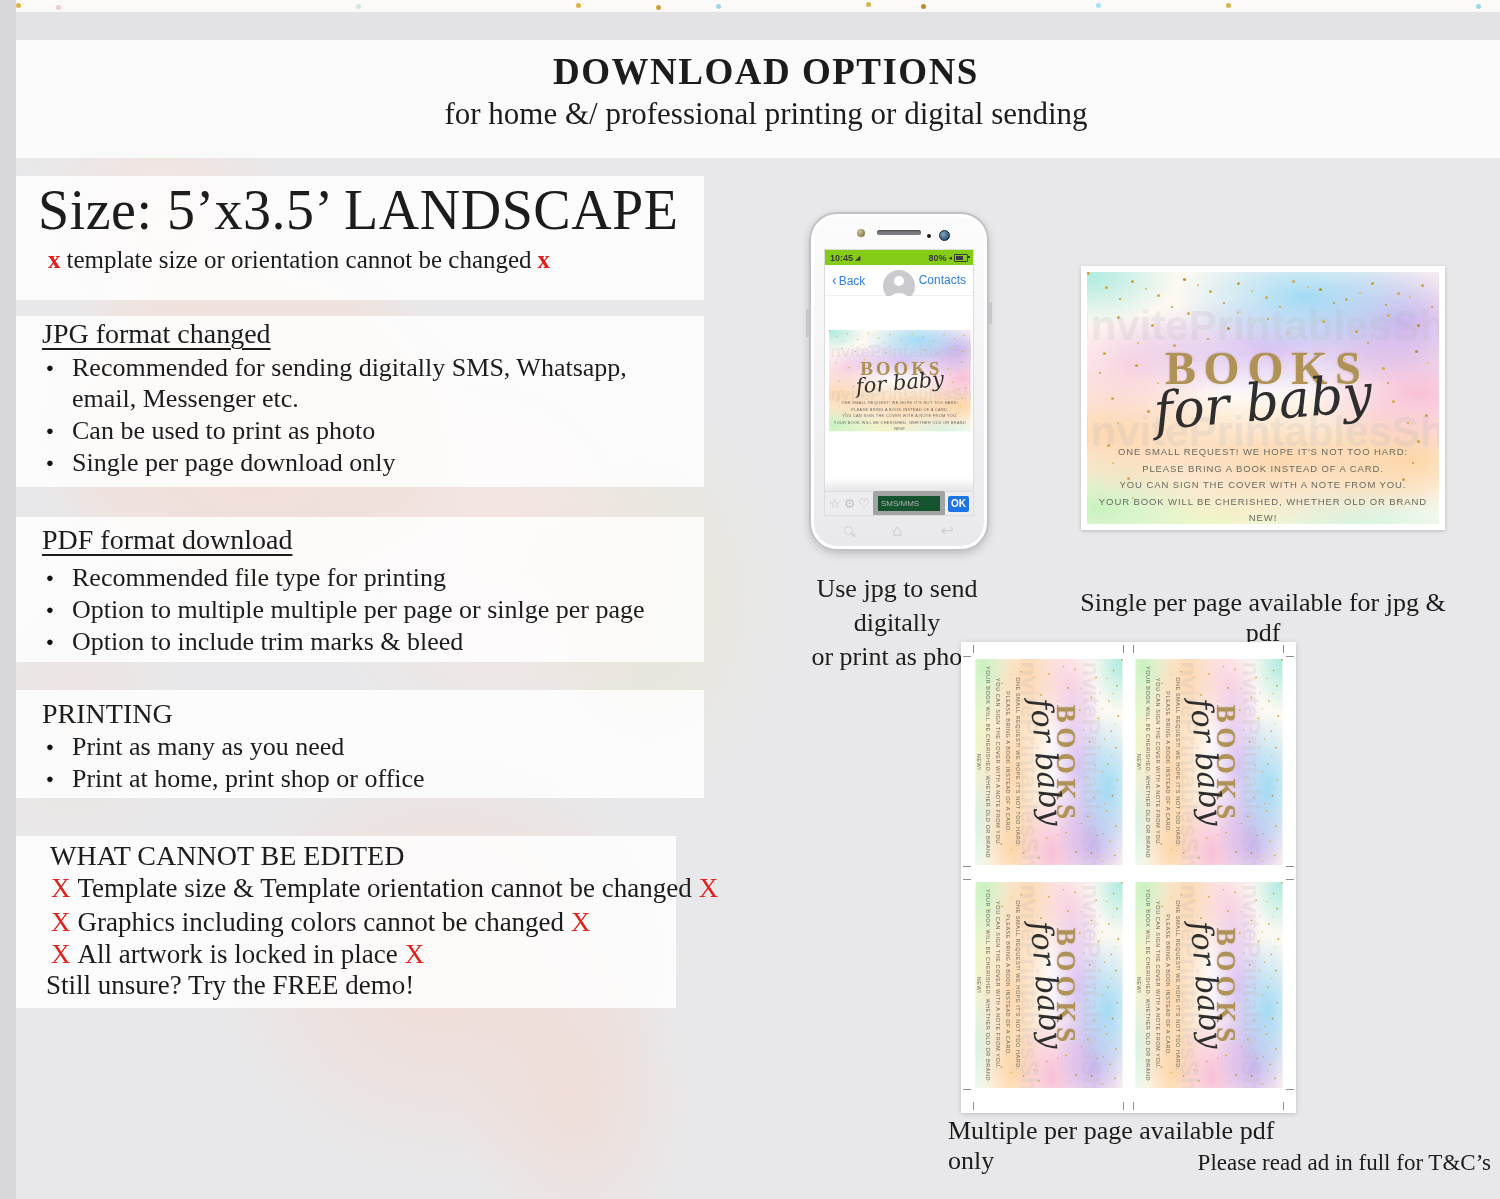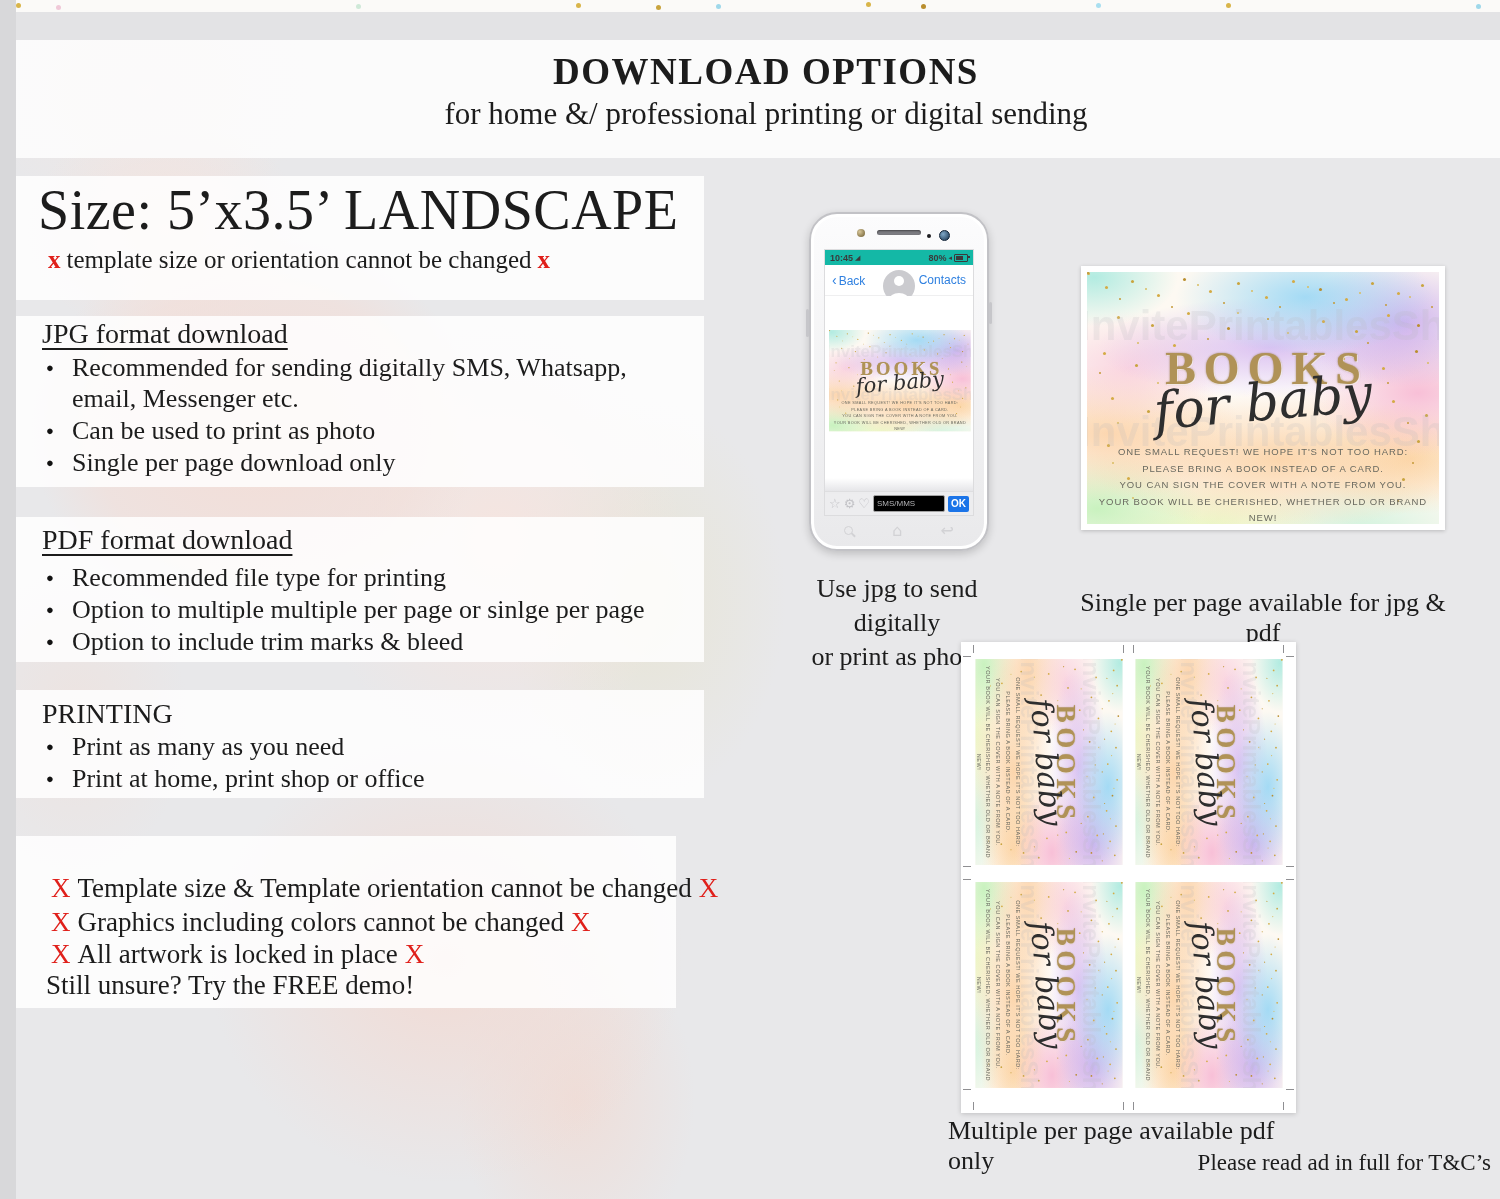--- a/index.html
+++ b/index.html
@@ -65,21 +65,21 @@
   .earpiece{position:absolute;left:50%;margin-left:-22px;top:16px;width:44px;height:5px;border-radius:3px;
     background:#7c7c82;box-shadow:inset 0 1px 2px rgba(0,0,0,.45);}
   .cam-front{position:absolute;left:46px;top:15px;width:8px;height:8px;border-radius:50%;
     background:radial-gradient(circle at 35% 35%,#d8c79a,#6b5a2e);}
   .sensor-dot{position:absolute;left:116px;top:20px;width:4px;height:4px;border-radius:50%;background:#1d1d20;}
   .cam-2{position:absolute;left:128px;top:16px;width:9px;height:9px;border-radius:50%;
     background:radial-gradient(circle at 35% 35%,#7fa8c8,#17324e);border:1px solid #102236;}
   .screen{position:absolute;left:13px;top:35px;width:150px;height:267px;background:#fff;
     border:1px solid #dcdcde;box-sizing:border-box;overflow:hidden;}
   .statusbar{height:15px;display:flex;justify-content:space-between;align-items:center;padding:0 5px;
-    font-family:"Liberation Sans",sans-serif;font-size:9px;font-weight:bold;color:#3a3a3c;background:#14b8a6;}
+    font-family:"Liberation Sans",sans-serif;font-size:9px;font-weight:bold;color:#3a3a3c;background:#84cc16;}
   .sb-l,.sb-r{display:flex;align-items:center;gap:2px;}
   .sig{font-family:"DejaVu Sans",sans-serif;font-size:7px;color:#3a3a3c;}
   .batt{display:inline-block;width:12px;height:6px;border:1px solid #3a3a3c;border-radius:1px;position:relative;}
   .batt::before{content:"";position:absolute;left:1px;top:1px;bottom:1px;width:7px;background:#3a3a3c;}
   .batt::after{content:"";position:absolute;right:-3px;top:1px;width:2px;height:2px;background:#3a3a3c;}
   .navbar{height:30px;display:flex;justify-content:space-between;align-items:center;padding:0 7px;
     font-family:"Liberation Sans",sans-serif;font-size:12px;color:#2f80e0;background:#fff;
     border-bottom:1px solid #efeff0;position:relative;}
   .chev{font-size:14px;margin-right:2px;}
   .avatar{position:absolute;left:50%;top:5px;margin-left:-16px;width:32px;height:32px;border-radius:50%;
@@ -89,21 +89,21 @@
   .avatar::after{content:"";position:absolute;left:50%;bottom:-4px;margin-left:-10px;width:20px;height:13px;
     border-radius:50%;background:#fff;}
   .msgarea{position:relative;height:198px;background:#fff;}
   .msg-fade{position:absolute;left:0;right:0;bottom:0;height:16px;
     background:linear-gradient(rgba(228,228,231,0),rgba(222,222,226,.95));}
   .slot-phone{position:absolute;left:4px;top:34px;width:352px;height:252px;
     transform:scale(0.403);transform-origin:0 0;}
   .toolbar{position:absolute;left:0;right:0;bottom:0;height:24px;display:flex;align-items:center;gap:3px;
     padding:0 4px;background:rgba(236,236,238,.95);border-top:1px solid #dedee0;box-sizing:border-box;}
   .tb-ic{font-family:"DejaVu Sans",sans-serif;font-size:13px;color:#c3c3c7;line-height:24px;}
-  .sms-box{flex:1;height:15px;background:#000000;border:1px solid #a3a3a3;border-radius:2px;
+  .sms-box{flex:1;height:15px;background:#14532d;border:5px solid #a3a3a3;border-radius:2px;
     font-family:"Liberation Sans",sans-serif;font-size:8px;color:#b2b2b5;line-height:15px;padding:0 3px;
     white-space:nowrap;overflow:hidden;}
   .ok-btn{width:21px;height:16px;background:#1b74e8;color:#fff;border-radius:2px;text-align:center;
     font-family:"Liberation Sans",sans-serif;font-size:10px;font-weight:bold;line-height:16px;}
   .chin{position:absolute;left:13px;right:13px;top:304px;height:26px;display:flex;
     justify-content:space-between;align-items:center;padding:0 20px;}
   .mag{position:relative;width:10px;height:10px;}
   .mag::before{content:"";position:absolute;left:0;top:0;width:7px;height:7px;border:1.5px solid #d2d2d5;border-radius:50%;}
   .mag::after{content:"";position:absolute;left:7px;top:8px;width:5px;height:1.5px;background:#d2d2d5;transform:rotate(45deg);}
   .chin-g{font-family:"DejaVu Sans",sans-serif;font-size:16px;color:#d2d2d5;line-height:20px;}
@@ -185,40 +185,41 @@
   <div class="panel p-jpg"></div>
   <div class="panel p-pdf"></div>
   <div class="panel p-print"></div>
   <div class="panel p-edit"></div>
 
   <div class="size-title">Size: 5’x3.5’ LANDSCAPE</div>
   <div class="size-note">
     <span class="xmark-sm">x</span><span>template size or orientation cannot be changed</span><span class="xmark-sm">x</span>
   </div>
 
-  <div class="sec-h u h-jpg">JPG format download</div>
+  <div class="sec-h u h-jpg">JPG format changed</div>
   <ul class="blist l-jpg">
     <li>Recommended for sending digitally SMS, Whatsapp, email, Messenger etc.</li>
     <li>Can be used to print as photo</li>
     <li>Single per page download only</li>
   </ul>
 
   <div class="sec-h u h-pdf">PDF format download</div>
   <ul class="blist l-pdf">
     <li>Recommended file type for printing</li>
     <li>Option to multiple multiple per page or sinlge per page</li>
     <li>Option to include trim marks &amp; bleed</li>
   </ul>
 
   <div class="sec-h h-print">PRINTING</div>
   <ul class="blist l-print">
     <li>Print as many as you need</li>
     <li>Print at home, print shop or office</li>
   </ul>
 
+  <div class="sec-h h-edit">WHAT CANNOT BE EDITED</div>
   <div class="edit-item e1">
     <span class="xmark">X</span><span>Template size &amp; Template orientation cannot be changed</span><span class="xmark">X</span>
   </div>
   <div class="edit-item e3">
     <span class="xmark">X</span><span>All artwork is locked in place</span><span class="xmark">X</span>
   </div>
   <div class="edit-item e2">
     <span class="xmark">X</span><span>Graphics including colors cannot be changed</span><span class="xmark">X</span>
   </div>
   <div class="edit-foot">Still unsure? Try the FREE demo!</div>

